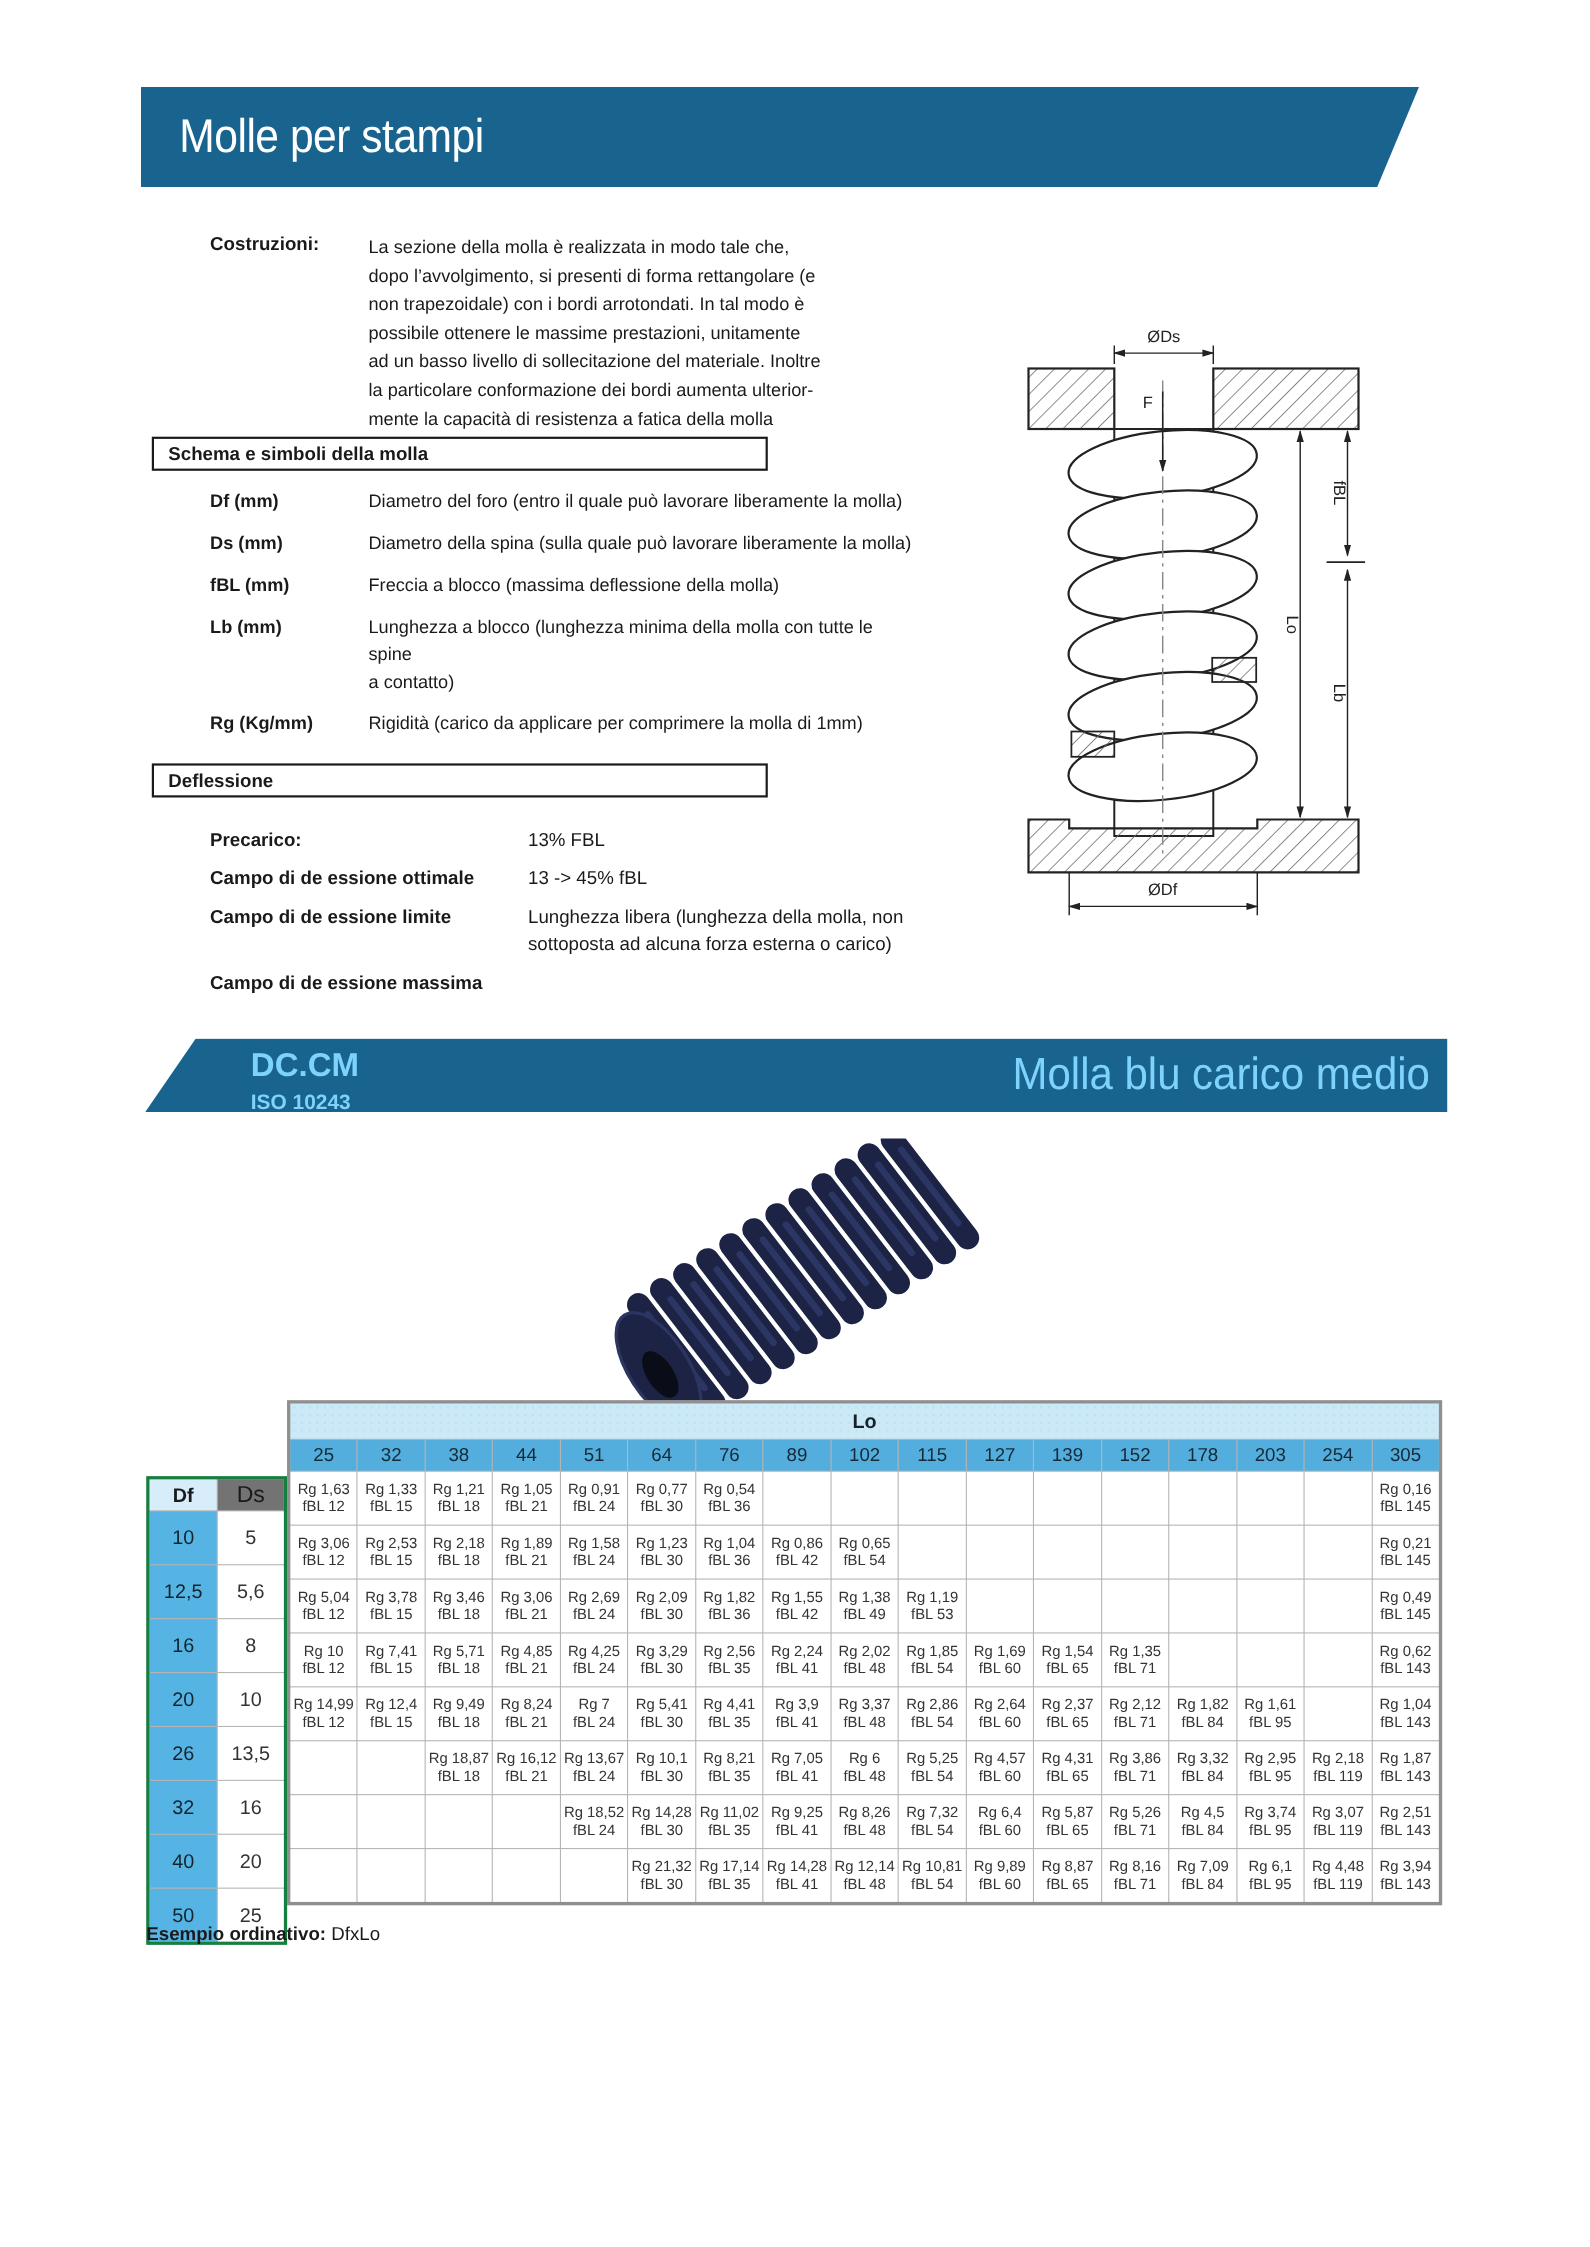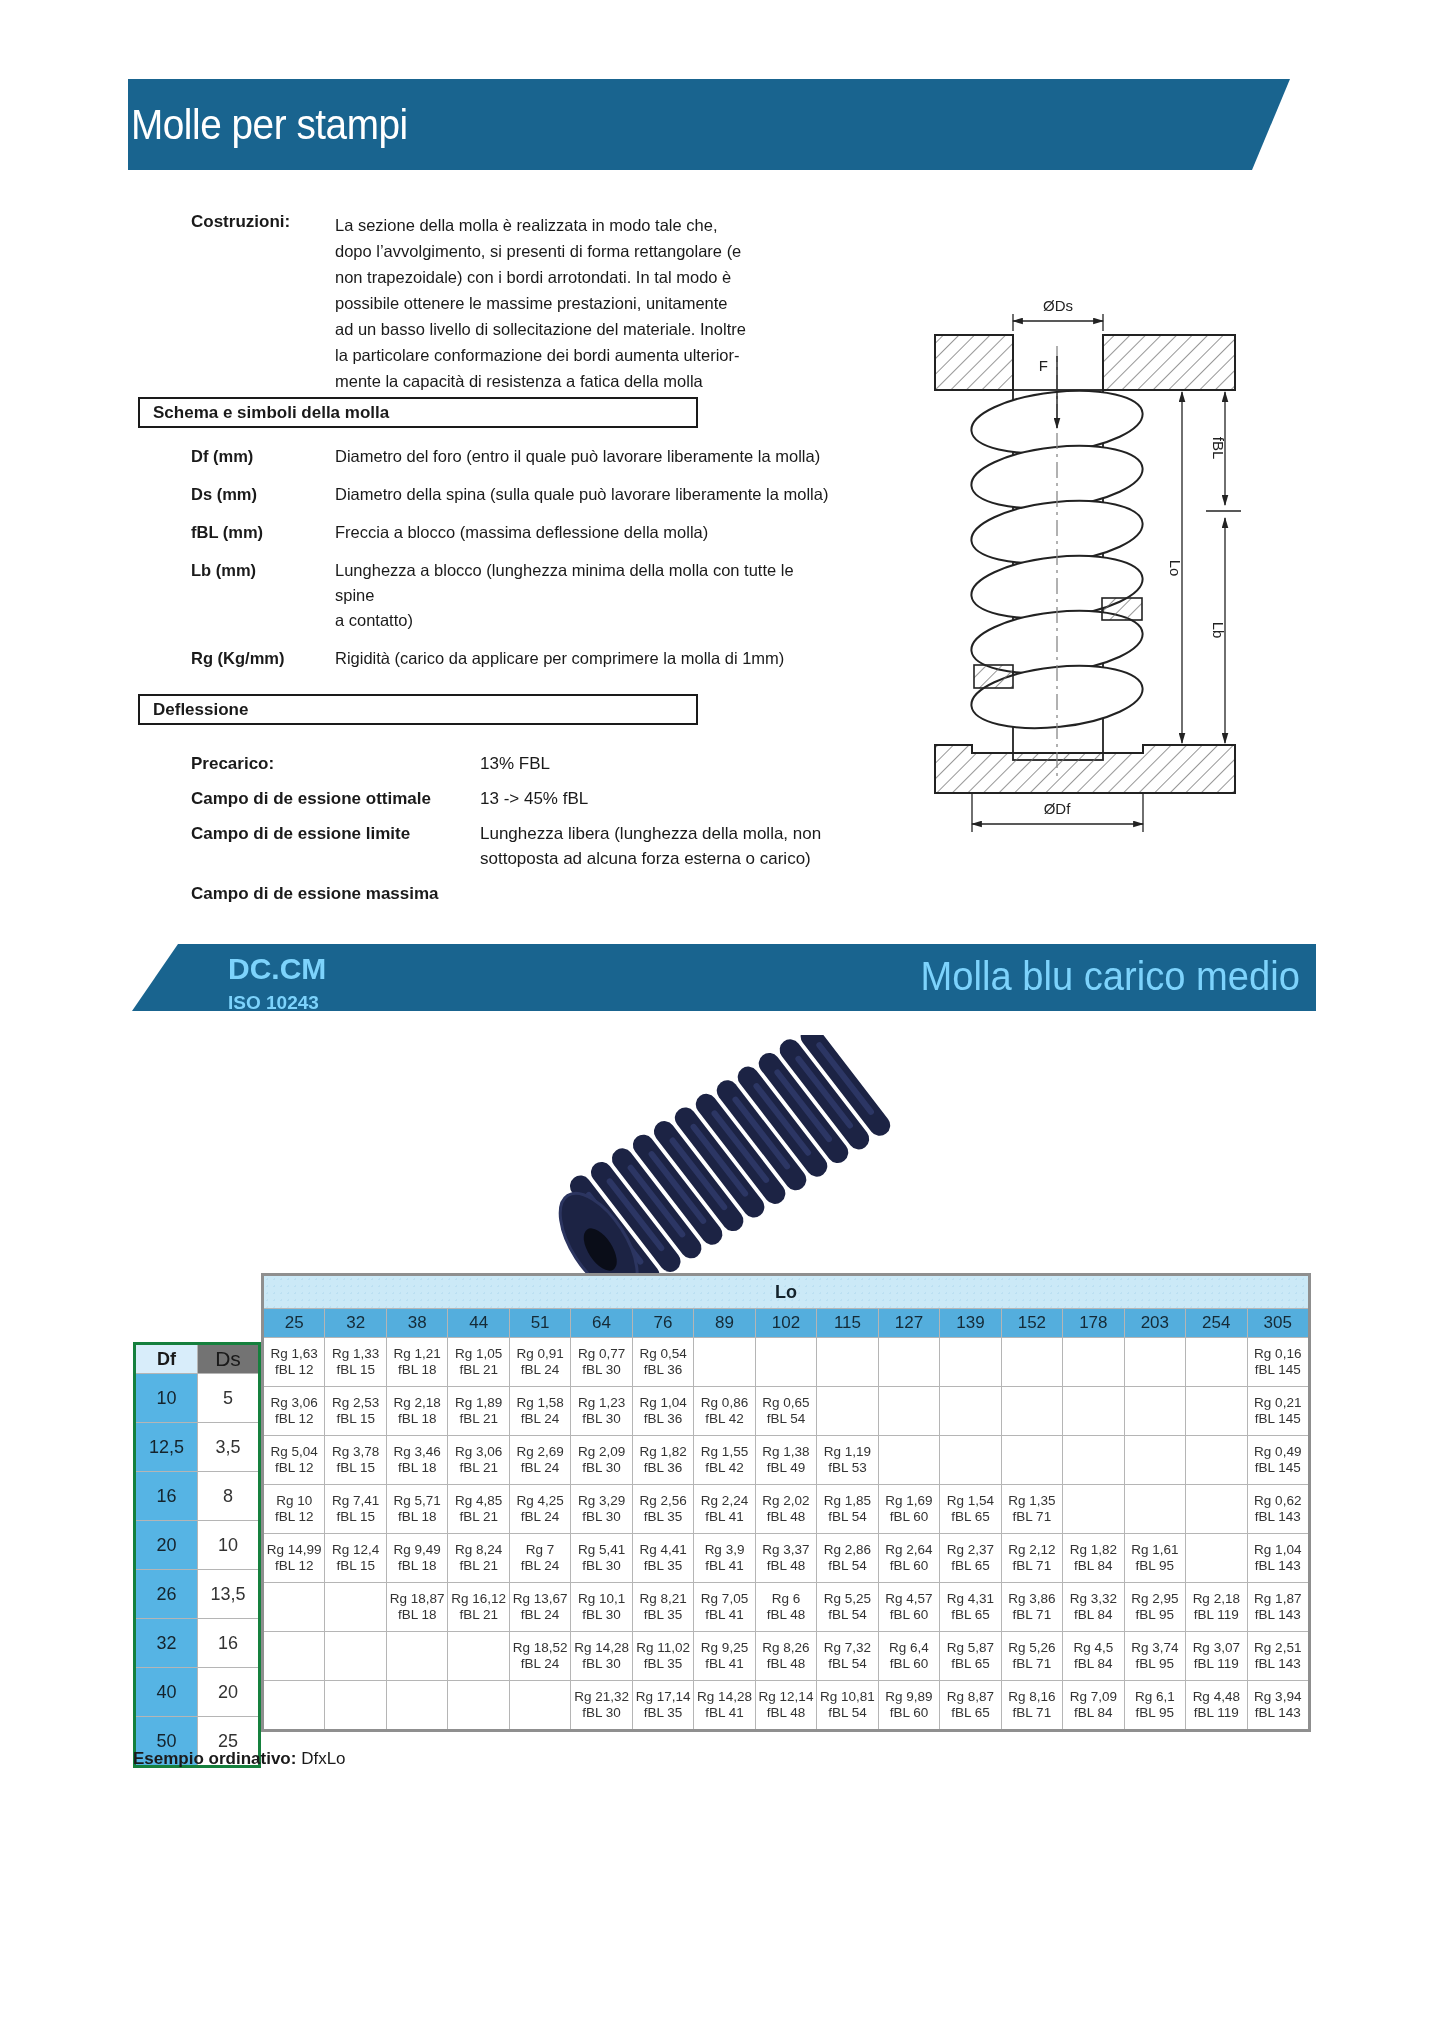--- a/index.html
+++ b/index.html
@@ -2,21 +2,21 @@
 <html><head>
 <meta charset="utf-8">
 <style>
   body{margin:0;background:#fff}
   .page{position:relative;width:1445px;height:2043px;background:#fff;overflow:hidden;
         font-family:"Liberation Sans",sans-serif;color:#1a1a1a}
 
   
   .top-banner{position:absolute;left:128px;top:79px;width:1162px;height:91px;background:#19648f;
       clip-path:polygon(0 0,100% 0,calc(100% - 38px) 100%,0 100%);
-      display:flex;align-items:center;padding-left:3px;box-sizing:border-box}
+      display:flex;align-items:center;padding-left:35px;box-sizing:border-box}
   .top-banner .title{font-size:43px;font-weight:400;color:#fff;letter-spacing:-.5px;
       transform:scaleX(.9);transform-origin:left center;white-space:nowrap}
 
   
   .constructions-label{position:absolute;left:191px;top:212px;font-weight:bold;font-size:17px}
   .constructions-text{position:absolute;left:335px;top:212px;font-size:16.5px;line-height:26px}
 
   
   .sec-box{position:absolute;left:138px;width:560px;height:31px;border:2px solid #1a1a1a;
       display:flex;align-items:center;padding-left:13px;box-sizing:border-box;font-weight:bold;font-size:17px;background:#fff}
@@ -244,21 +244,21 @@
       <ellipse cx="-18" cy="8" rx="12" ry="24" fill="#0a0d18"></ellipse>
     </g>
   </svg>
 
   <div class="tbl-left">
     <div class="df-h">Df</div>
     <div class="ds-h">Ds</div>
   <div class="df-c">10</div>
       <div class="ds-c">5</div>
       <div class="df-c">12,5</div>
-      <div class="ds-c">3,5</div>
+      <div class="ds-c">5,6</div>
       <div class="df-c">16</div>
       <div class="ds-c">8</div>
       <div class="df-c">20</div>
       <div class="ds-c">10</div>
       <div class="df-c">26</div>
       <div class="ds-c">13,5</div>
       <div class="df-c">32</div>
       <div class="ds-c">16</div>
       <div class="df-c">40</div>
       <div class="ds-c">20</div>

